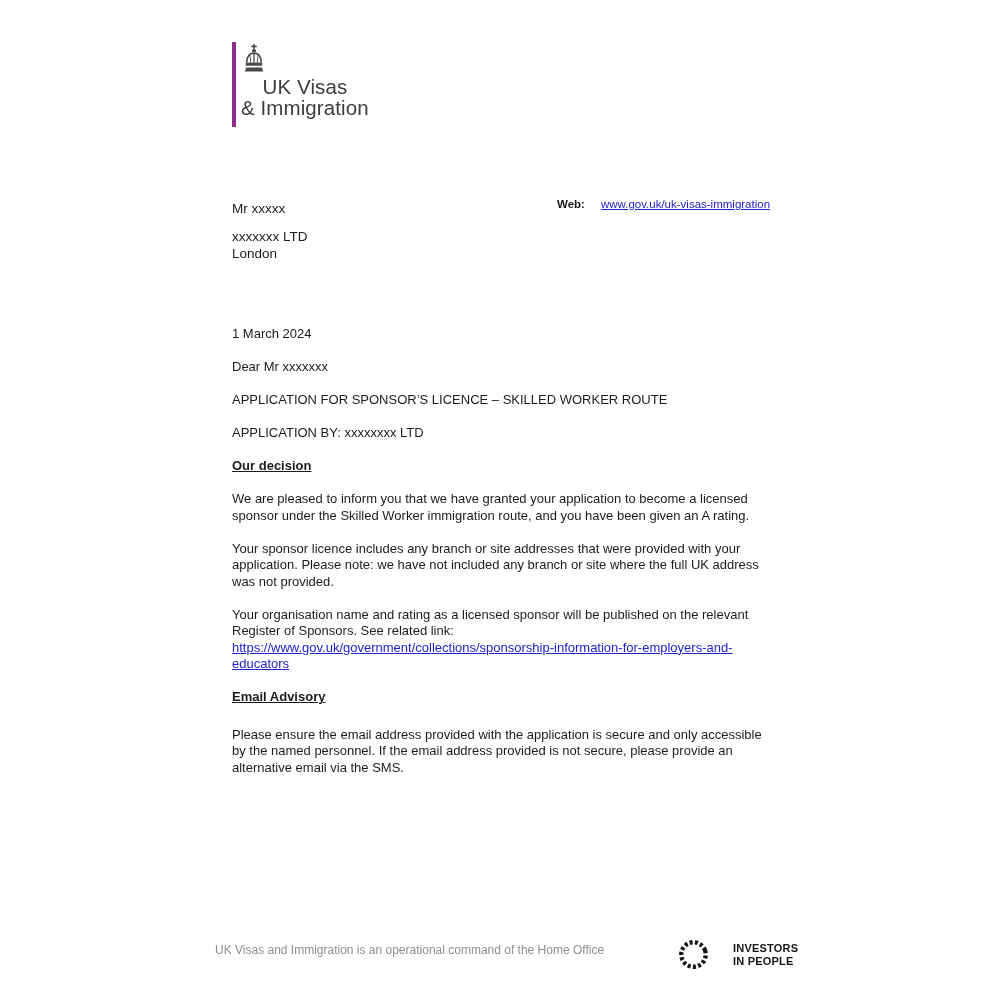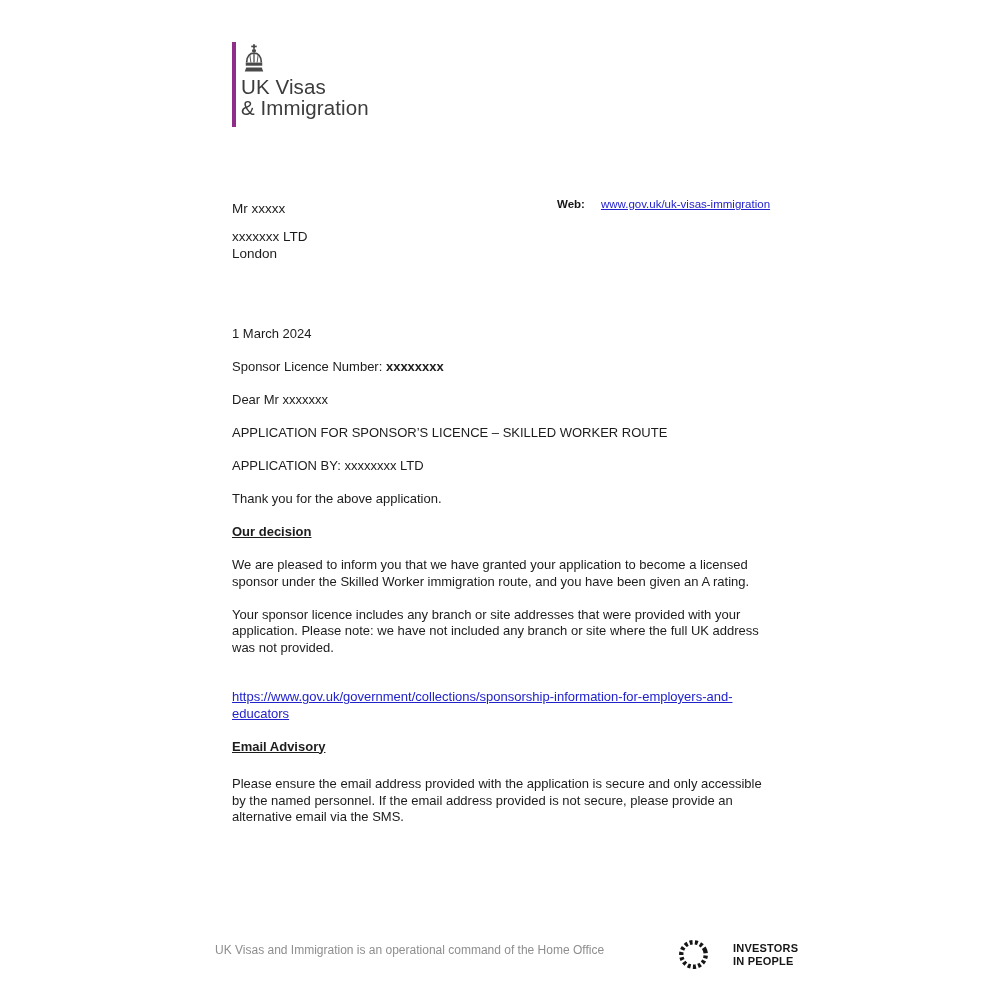--- a/index.html
+++ b/index.html
@@ -12,21 +12,21 @@
     font-family: "Liberation Sans", sans-serif;
     color: #1c1c1c;
     overflow: hidden;
   }
 
   
   .logo { position: absolute; left: 232px; top: 42px; display: flex; }
   .logo-bar { width: 4px; height: 85px; background: var(--accent_bar, #8f2d8a); margin-right: 5px; }
   .logo-inner { padding-top: 2px; }
   .crown { display: block; margin-left: 2px; }
-  .logo-text { margin-top: 4px; font-size: 20.5px; line-height: 21px; color: #3c3c3c; letter-spacing: 0.1px; }
+  .logo-text { margin-top: 4px; font-size: 20.5px; line-height: 21px; color: #3c3c3c; letter-spacing: 0.1px; text-align: center; }
 
   
   .sender { position: absolute; left: 557px; top: 90px; font-size: 13.5px; font-weight: bold; line-height: 16.4px; color: #161616; }
   .web-row { position: absolute; left: 557px; top: 198px; font-size: 11.5px; }
   .web-label { font-weight: bold; margin-right: 16px; color: #161616; }
   .link { color: var(--link, #2222cc); text-decoration: underline; cursor: pointer; }
 
   
   .recipient { position: absolute; left: 232px; top: 200px; font-size: 13.5px; line-height: 17px; }
   .recipient-name { margin-bottom: 11px; }
@@ -80,29 +80,27 @@
   </div>
 
   <div class="recipient">
     <div class="recipient-name">Mr xxxxx</div>
     <div>xxxxxxx LTD</div>
     <div>London</div>
   </div>
 
   <div class="body-col">
     <p>1 March 2024</p>
-    <p><span>Sponsor Licence Number: </span><span class="bold">xxxxxxxx</span></p>
     <p>Dear Mr xxxxxxx</p>
     <p>APPLICATION FOR SPONSOR’S LICENCE – SKILLED WORKER ROUTE</p>
     <p>APPLICATION BY: xxxxxxxx LTD</p>
-    <p>Thank you for the above application.</p>
     <p class="section-heading">Our decision</p>
     <p>We are pleased to inform you that we have granted your application to become a licensed sponsor under the Skilled Worker immigration route, and you have been given an A rating.</p>
     <p>Your sponsor licence includes any branch or site addresses that were provided with your application. Please note: we have not included any branch or site where the full UK address was not provided.</p>
-    <p class="wrap-link"><br><a class="link">https://www.gov.uk/government/collections/sponsorship-information-for-employers-and-educators</a></p>
+    <p class="wrap-link"><span>Your organisation name and rating as a licensed sponsor will be published on the relevant Register of Sponsors. See related link:</span><br><a class="link">https://www.gov.uk/government/collections/sponsorship-information-for-employers-and-educators</a></p>
     <p class="section-heading heading-extra">Email Advisory</p>
     <p>Please ensure the email address provided with the application is secure and only accessible by the named personnel. If the email address provided is not secure, please provide an alternative email via the SMS.</p>
   </div>
 
   <div class="footer-text">UK Visas and Immigration is an operational command of the Home Office</div>
 
   <div class="iip">
     <svg viewBox="0 0 40 40" width="35" height="35" aria-hidden="true">
       <circle cx="20" cy="20" r="14" fill="none" stroke="#161616" stroke-width="5" stroke-dasharray="3.4 2.6" transform="rotate(-20 20 20)"></circle>
     </svg>

